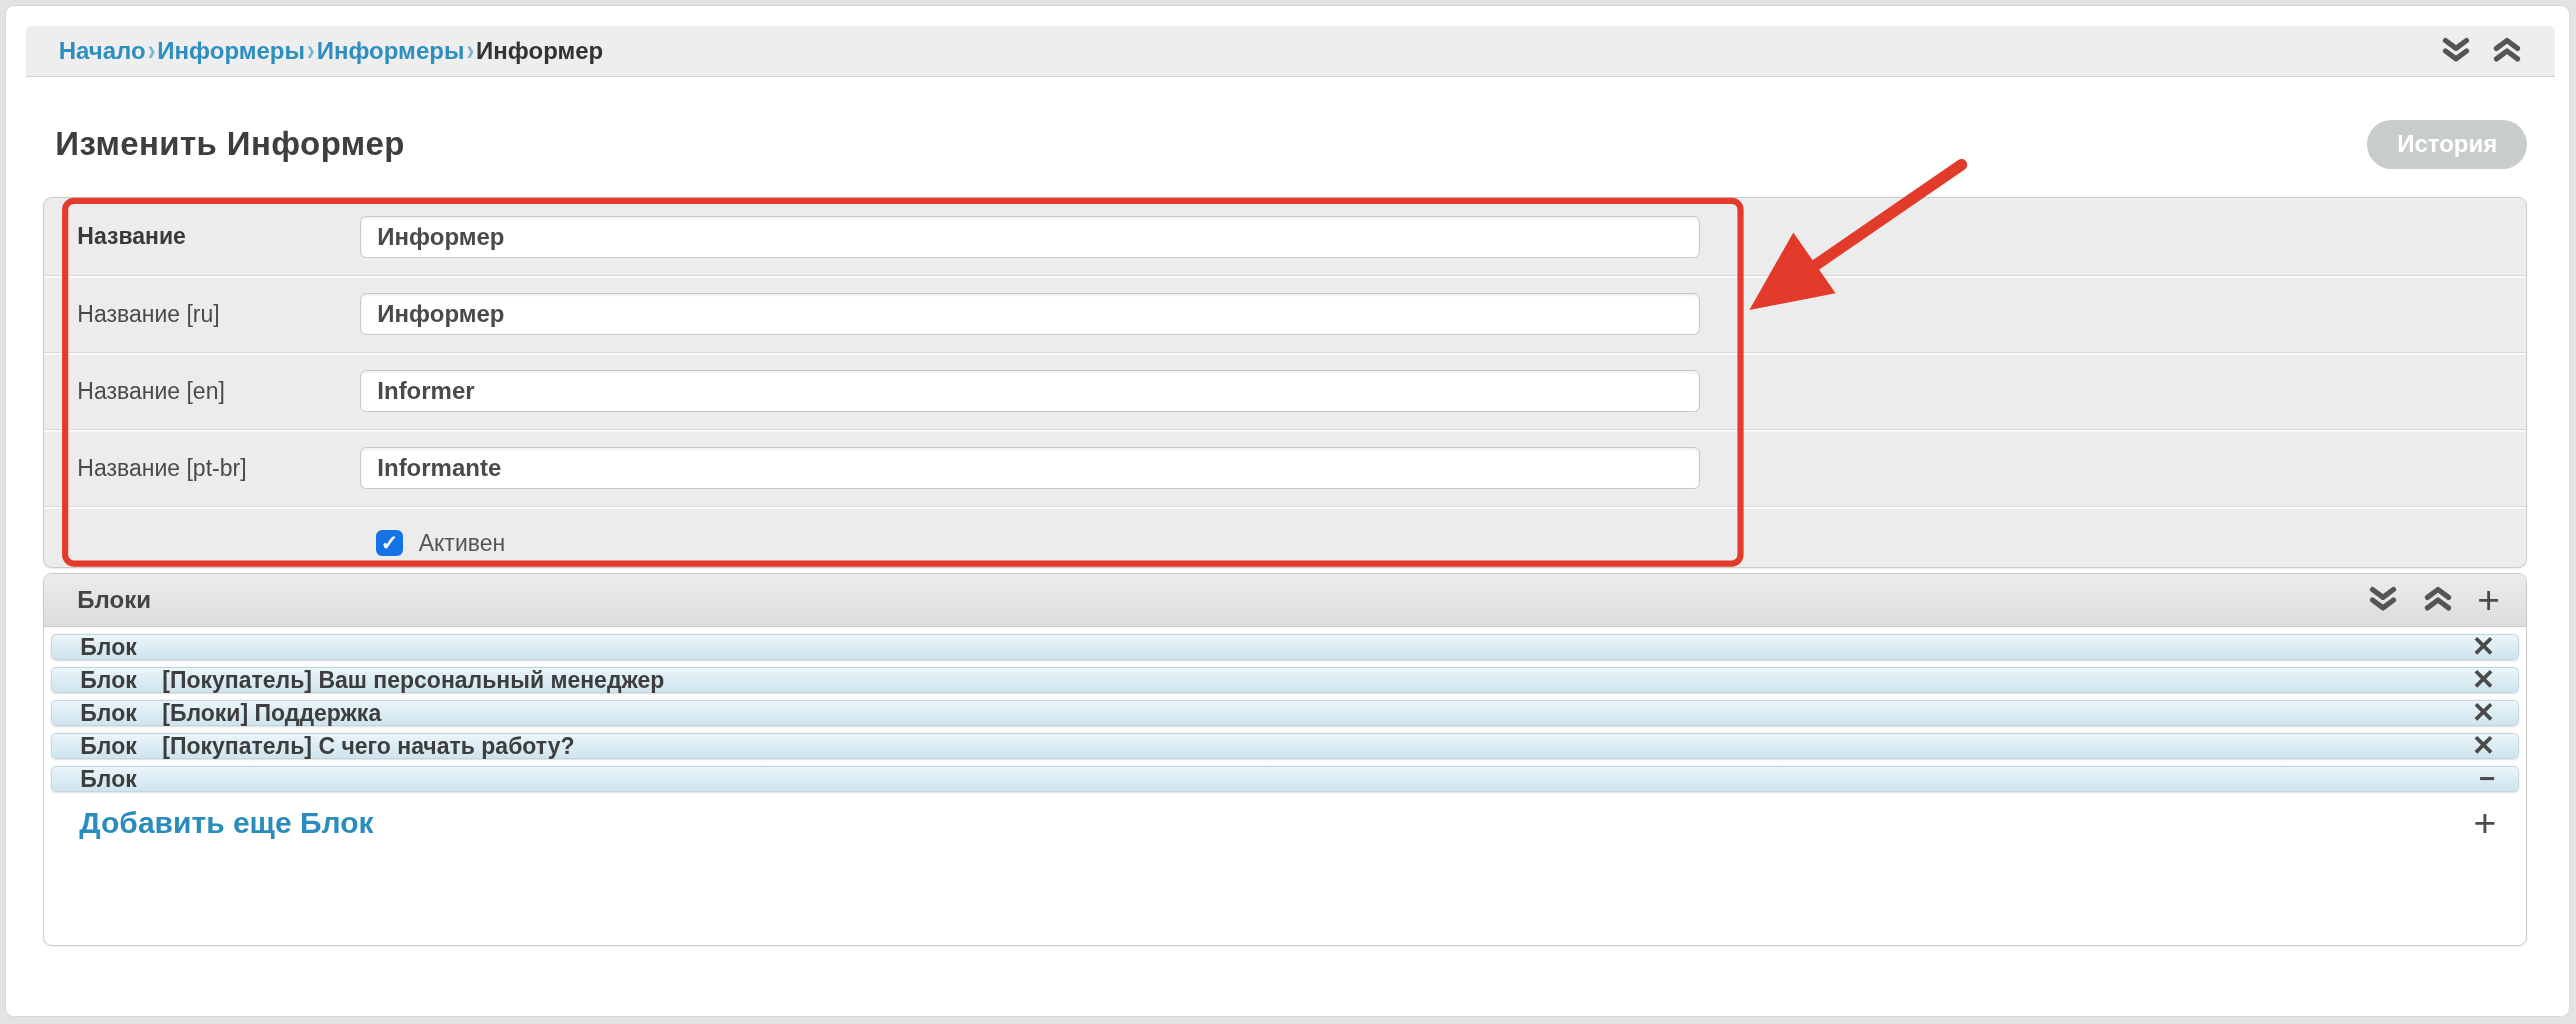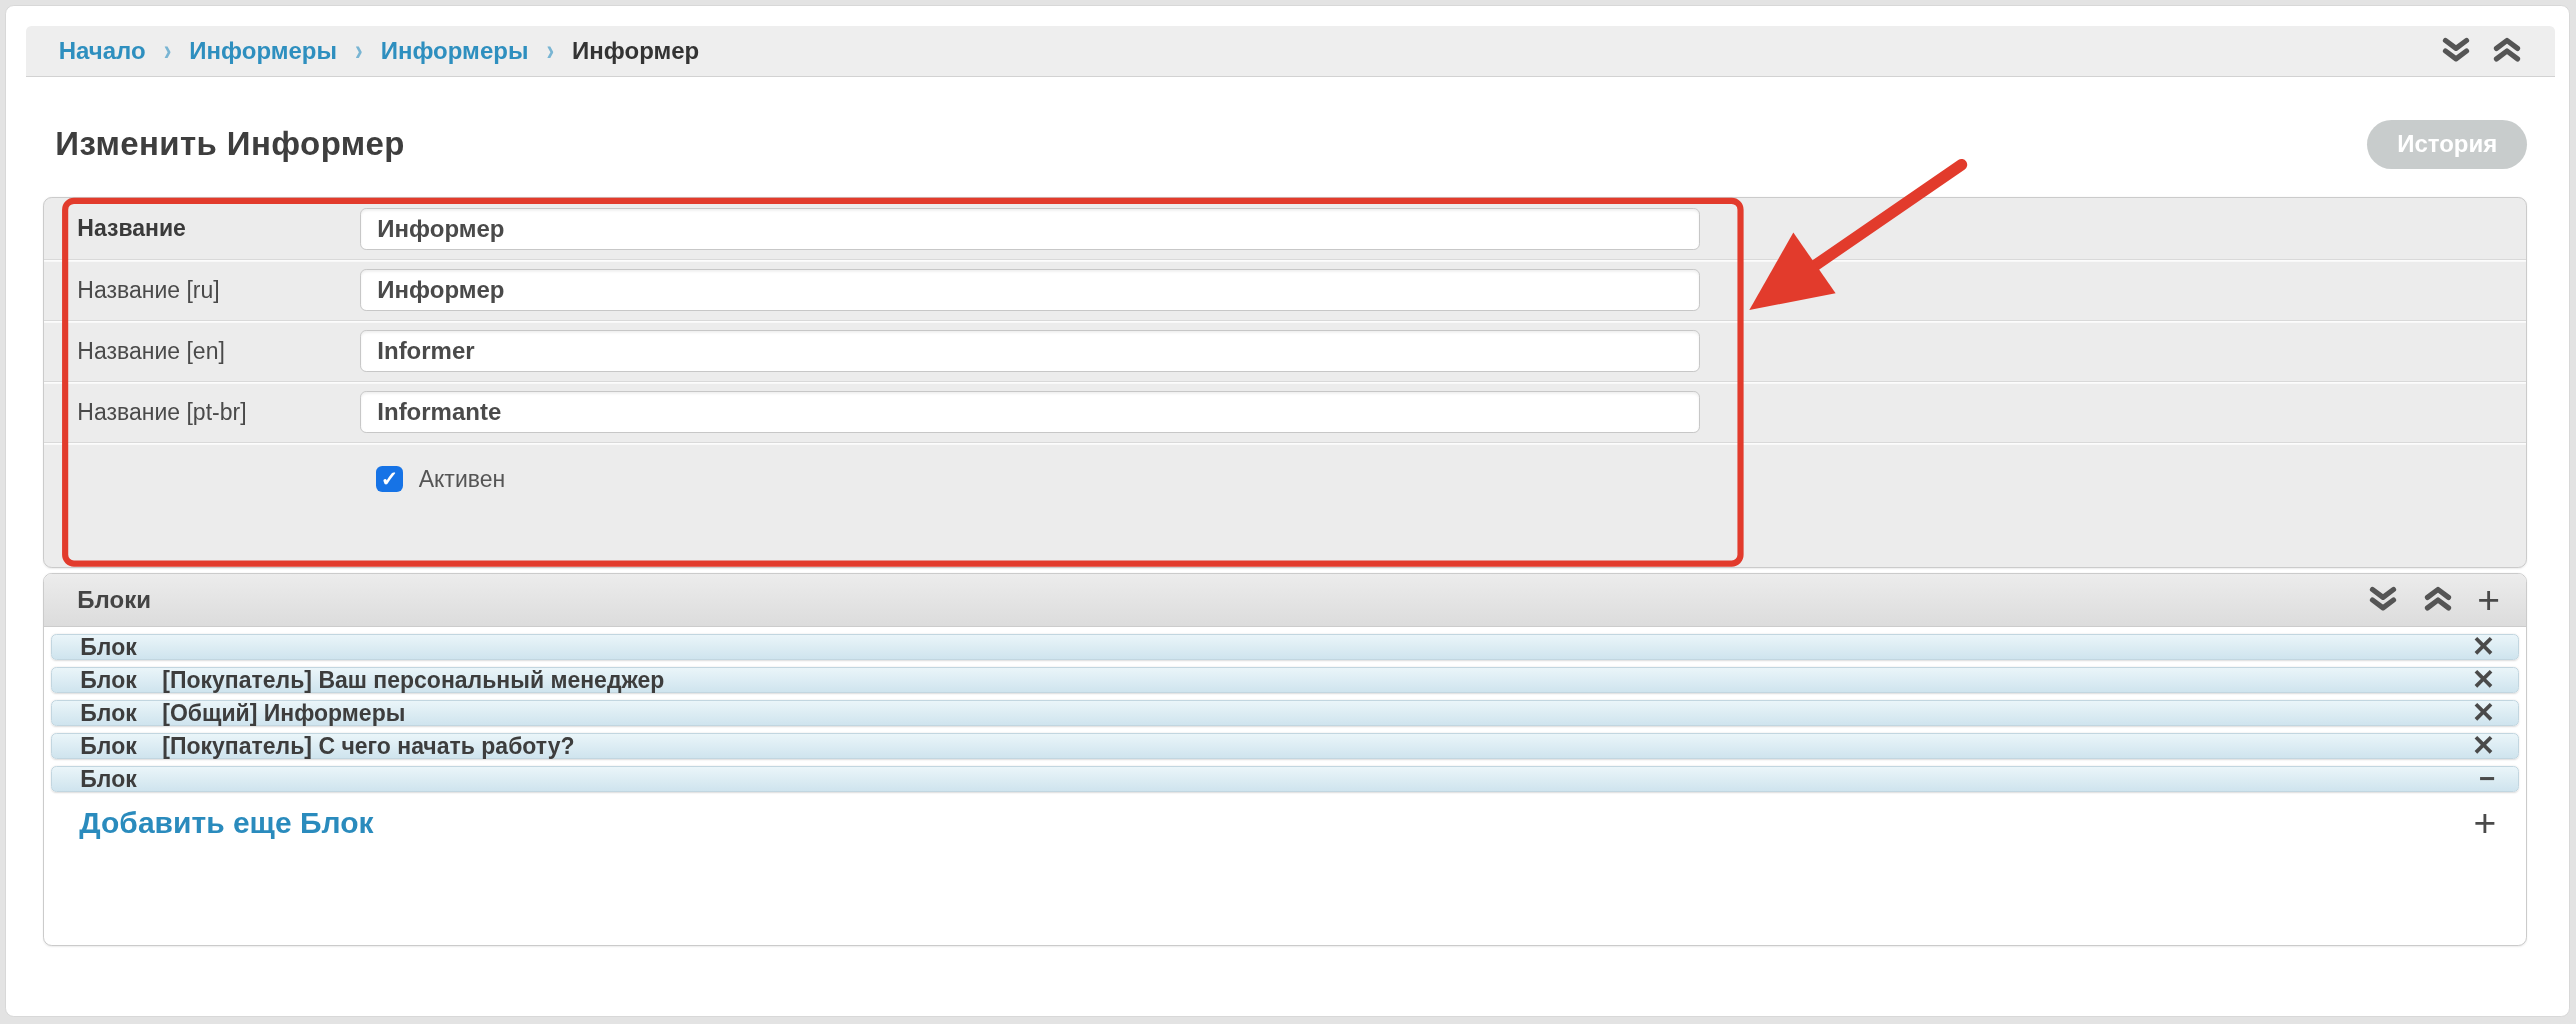--- a/index.html
+++ b/index.html
@@ -21,21 +21,21 @@
   
   .breadcrumb-bar {
     position: absolute; left: 19.4px; top: 19.4px; right: 14px; height: 51px;
     background: #eeeeee;
     border-bottom: 1.8px solid #d2d2d2;
     border-radius: 5.3px 5.3px 0 0;
     display: flex; align-items: center;
     padding: 0 32px 0 33px;
     font-size: 24px; font-weight: bold;
   }
-  .crumbs { display: flex; align-items: center; gap: 18px; }
+  .crumbs { display: flex; align-items: center; gap: 2px; }
   .crumb-link { color: #2e8fbf; cursor: pointer; }
   .crumb-sep { color: #79b5d3; font-size: 23px; font-weight: bold; transform: scaleY(1.25); }
   .crumb-current { color: #333333; }
   .bar-icons { margin-left: auto; display: flex; align-items: center; gap: 19.4px; }
   .chev-icon { width: 32px; height: 28px; display: inline-block; cursor: pointer; }
   .chev-icon svg { width: 100%; height: 100%; }
 
   
   .title-row {
     position: absolute; left: 49px; top: 109px; right: 42px; height: 58px;
@@ -52,21 +52,21 @@
   }
 
   
   .form-fieldset {
     position: absolute; left: 37px; top: 191px; width: 2484px; height: 371px;
     border: 1.8px solid #cbcbcb; border-radius: 8.8px;
     background: #ececec; overflow: hidden;
     box-shadow: 0 0.9px 1.8px rgba(0,0,0,0.08);
   }
   .field-row {
-    height: 61px; display: flex; align-items: center;
+    height: 77px; display: flex; align-items: center;
     padding-left: 33px;
   }
   .field-row + .field-row, .checkbox-row {
     border-top: 1.8px solid #d9d9d9;
     box-shadow: inset 0 1.8px 0 rgba(255,255,255,0.85);
   }
   .field-label { width: 283px; font-size: 23px; color: #4a4a4a; }
   .field-label.required { font-weight: bold; color: #3a3a3a; }
   .text-input {
     width: 1340px; height: 42px;
@@ -251,21 +251,21 @@
   </div>
 
   <div class="block-row">
     <span class="row-label">Блок</span>
     <span class="row-name">[Покупатель] Ваш персональный менеджер</span>
     <span class="row-action">✕</span>
   </div>
 
   <div class="block-row">
     <span class="row-label">Блок</span>
-    <span class="row-name">[Общий] Информеры</span>
+    <span class="row-name">[Блоки] Поддержка</span>
     <span class="row-action">✕</span>
   </div>
 
   <div class="block-row">
     <span class="row-label">Блок</span>
     <span class="row-name">[Покупатель] С чего начать работу?</span>
     <span class="row-action">✕</span>
   </div>
 
   <div class="block-row">

